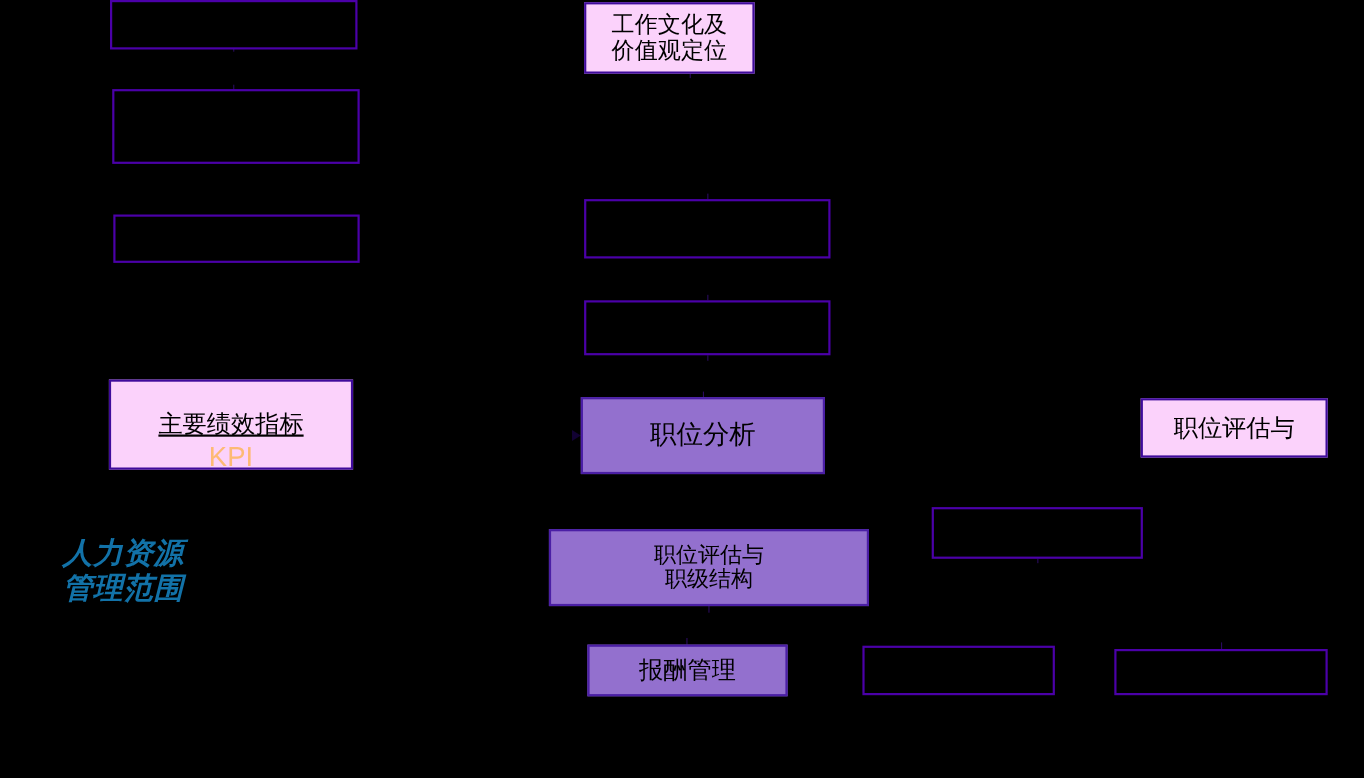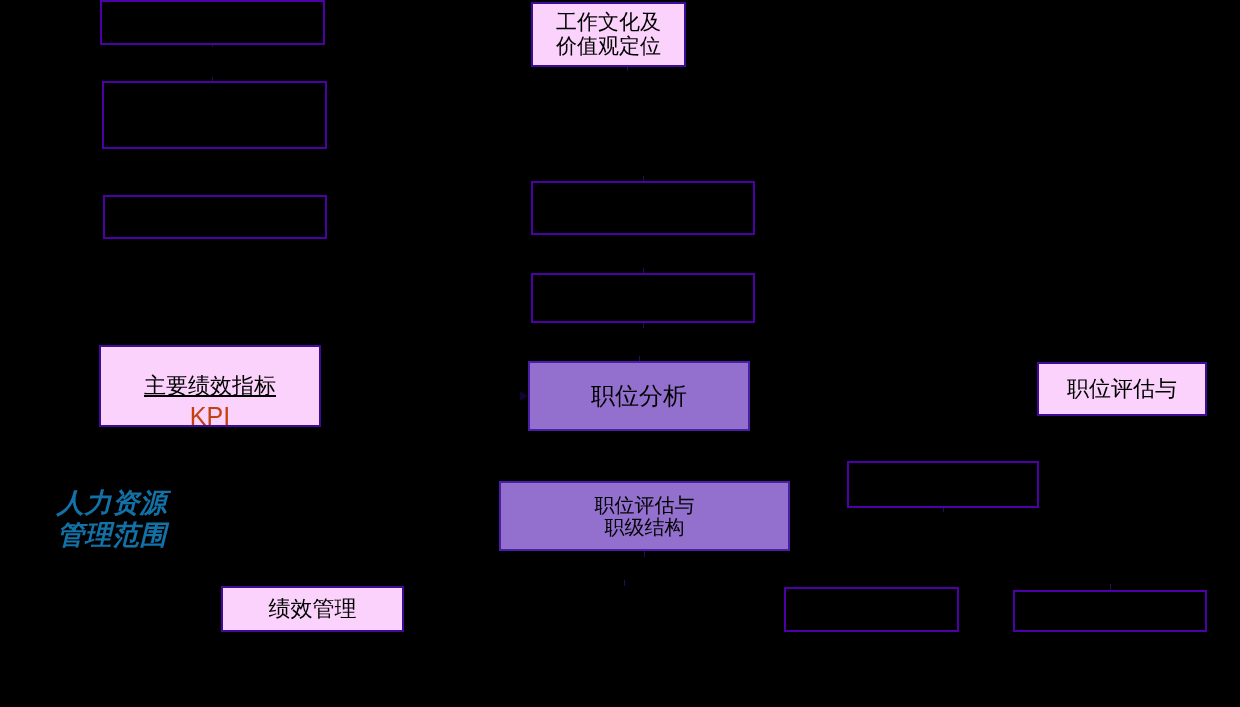--- a/index.html
+++ b/index.html
@@ -39,21 +39,21 @@
     color: #000000;
     border-color: #4B1FA5;
   }
   .box .lbl {
     display: block;
     width: 100%;
   }
   .overflow-lbl {
     position: absolute;
     text-align: center;
-    color: #c2410c;
+    color: #fdba74;
     white-space: pre-line;
     line-height: 1.12;
   }
   .free-text {
     position: absolute;
     color: #1272A8;
     font-style: italic;
     font-weight: bold;
     white-space: pre-line;
     line-height: 1.18;
@@ -95,18 +95,18 @@
 价值观定位</span></div>
     <div class="box empty" style="left: 531px; top: 181px; width: 224px; height: 54px; font-size: 21px;"><span class="lbl"></span></div>
     <div class="box empty" style="left: 531px; top: 273px; width: 224px; height: 50px; font-size: 21px;"><span class="lbl"></span></div>
     <div class="box pink" style="left: 99px; top: 345px; width: 222px; height: 82px; font-size: 22px; text-decoration: underline;"><span class="lbl">主要绩效指标</span></div>
     <div class="overflow-lbl" style="left: 99px; top: 402px; width: 222px; font-size: 25px; font-family: &quot;Liberation Sans&quot;, sans-serif;">KPI</div>
     <div class="box purple" style="left: 528px; top: 361px; width: 222px; height: 70px; font-size: 24px;"><span class="lbl">职位分析</span></div>
     <div class="box pink" style="left: 1037px; top: 362px; width: 170px; height: 54px; font-size: 22px;"><span class="lbl">职位评估与</span></div>
     <div class="box empty" style="left: 847px; top: 461px; width: 192px; height: 47px; font-size: 21px;"><span class="lbl"></span></div>
     <div class="box purple" style="left: 499px; top: 481px; width: 291px; height: 70px; font-size: 20px;"><span class="lbl">职位评估与
 职级结构</span></div>
-    <div class="box pink" style="left: 221px; top: 586px; width: 183px; height: 46px; font-size: 22px;"><span class="lbl">绩效管理</span></div>
+    <div class="box purple" style="left: 534px; top: 586px; width: 182px; height: 47px; font-size: 22px;"><span class="lbl">报酬管理</span></div>
     <div class="box empty" style="left: 784px; top: 587px; width: 175px; height: 45px; font-size: 21px;"><span class="lbl"></span></div>
     <div class="box empty" style="left: 1013px; top: 590px; width: 194px; height: 42px; font-size: 21px;"><span class="lbl"></span></div>
     <div class="free-text" style="left: 57px; top: 488px; font-size: 27px;">人力资源
 管理范围</div>
   </div>
 
 </body></html>

